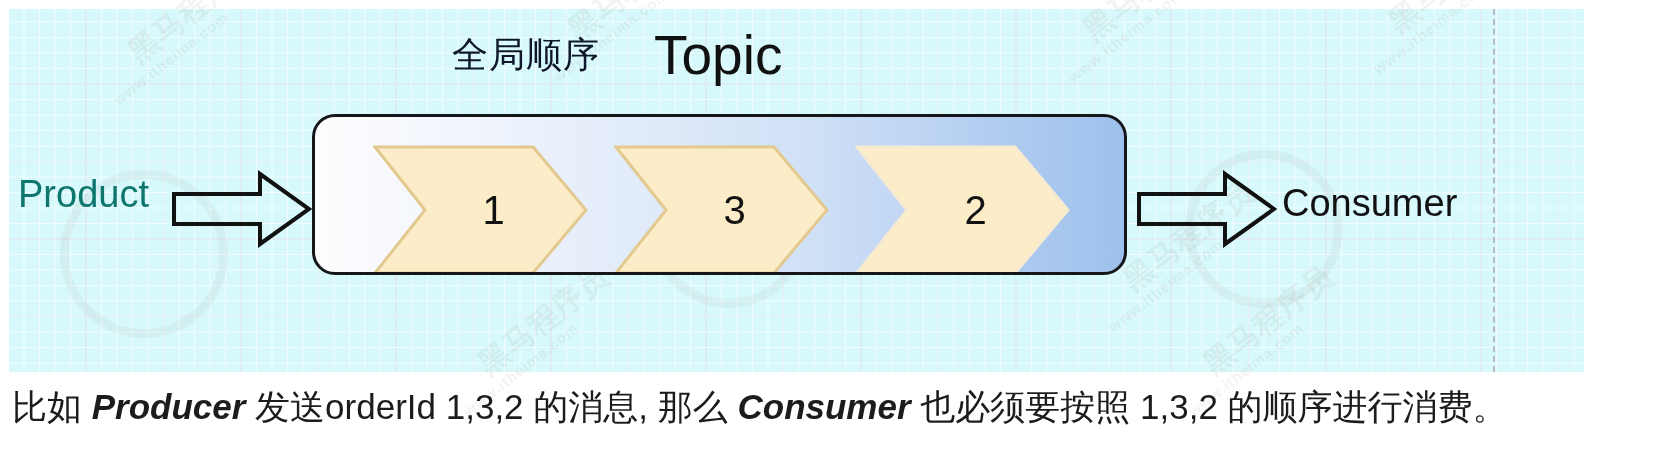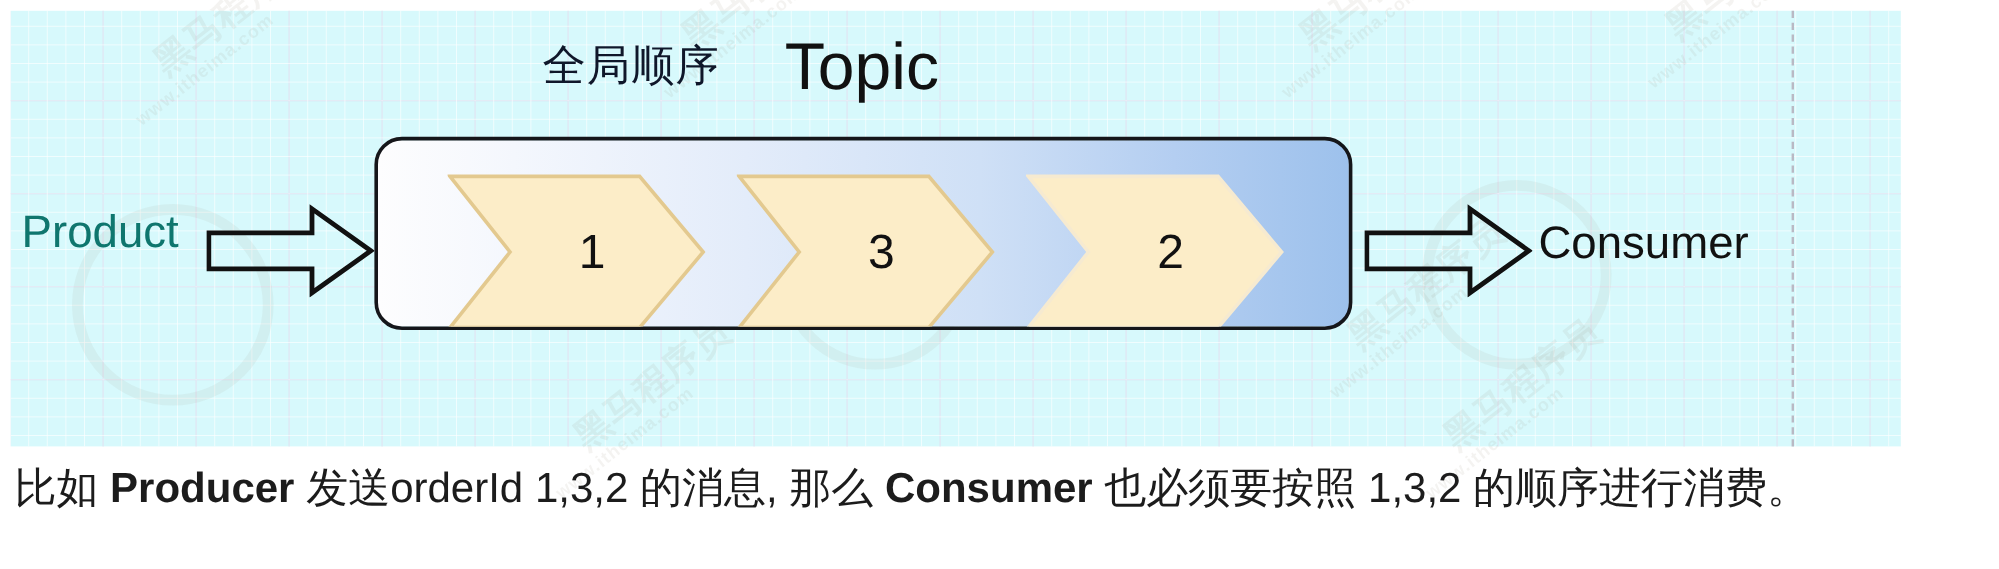--- a/index.html
+++ b/index.html
@@ -150,21 +150,21 @@
   #caption {
     position: absolute;
     left: 12px;
     top: 381px;
     width: 1640px;
     font-size: 35px;
     color: #1c1c1c;
     line-height: 1.5;
     white-space: nowrap;
   }
-  #caption b { font-weight: bold; }
+  #caption b { font-weight: bold; font-style: italic; }
 </style>
 </head>
 <body>
 
 <div id="grid-panel"></div>
 <div id="dashed-guide"></div>
 
 <div id="watermark-layer">
   <div class="wm-globe" style="left:60px; top:170px; width:150px; height:150px;"></div>
   <div class="wm-globe" style="left:650px; top:150px; width:140px; height:140px;"></div>

